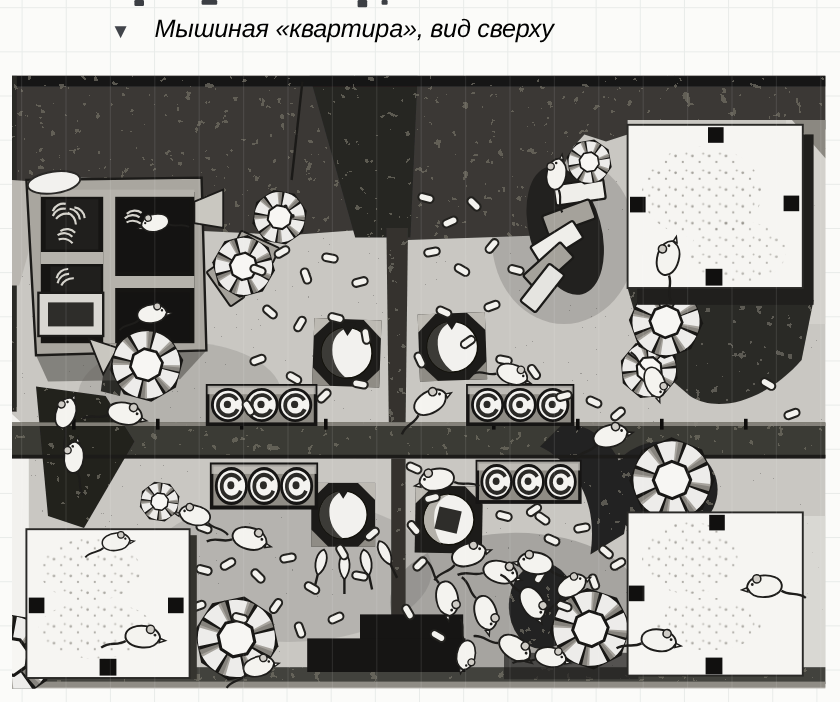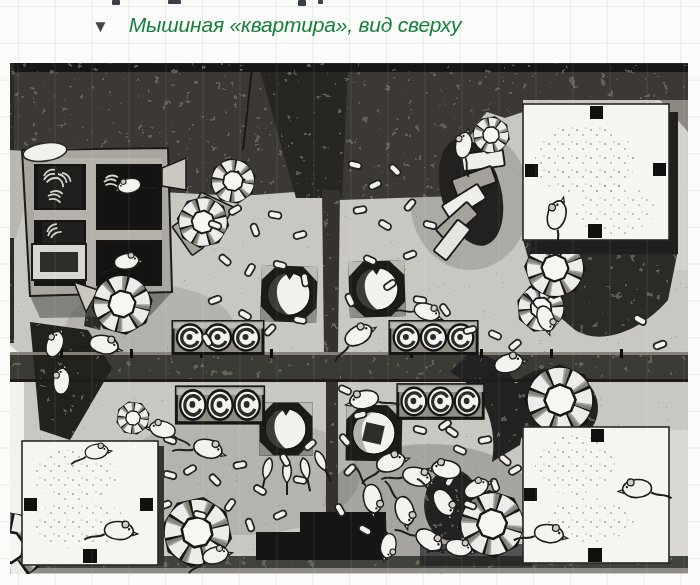--- a/index.html
+++ b/index.html
@@ -14,21 +14,21 @@
     font-family:"Liberation Sans",sans-serif;
   }
   .caption-row{
     position:absolute;left:92px;top:13px;display:flex;align-items:center;gap:20px;
   }
   .caption-marker{
     font-size:17px;line-height:1;color:#41444a;transform:translateY(1px);
     font-style:normal;
   }
   .caption-text{
-    font-size:21px;font-style:italic;color:#15803d;letter-spacing:-0.2px;
+    font-size:21px;font-style:italic;color:#000000;letter-spacing:-0.2px;
   }
   .frag{position:absolute;background:#3c3f44;border-radius:1px;}
   .frag.f1{left:112px;top:0;width:8px;height:5px;}
   .frag.f2{left:168px;top:0;width:13px;height:4px;}
   .frag.f3{left:298px;top:0;width:8px;height:6px;}
   .frag.f4{left:318px;top:0;width:5px;height:4px;}
   svg.fig{position:absolute;left:0;top:0;}
 </style>
 </head>
 <body>

